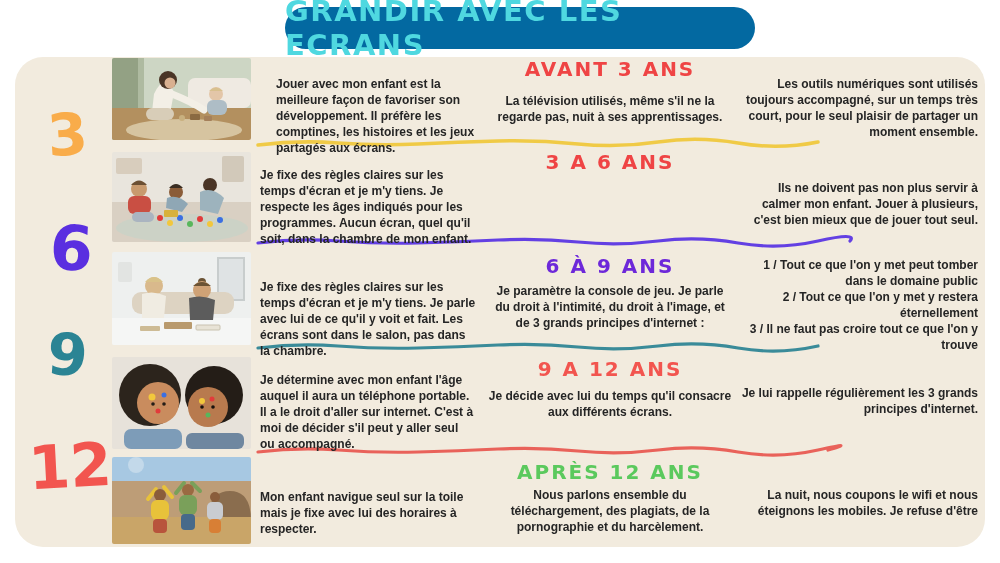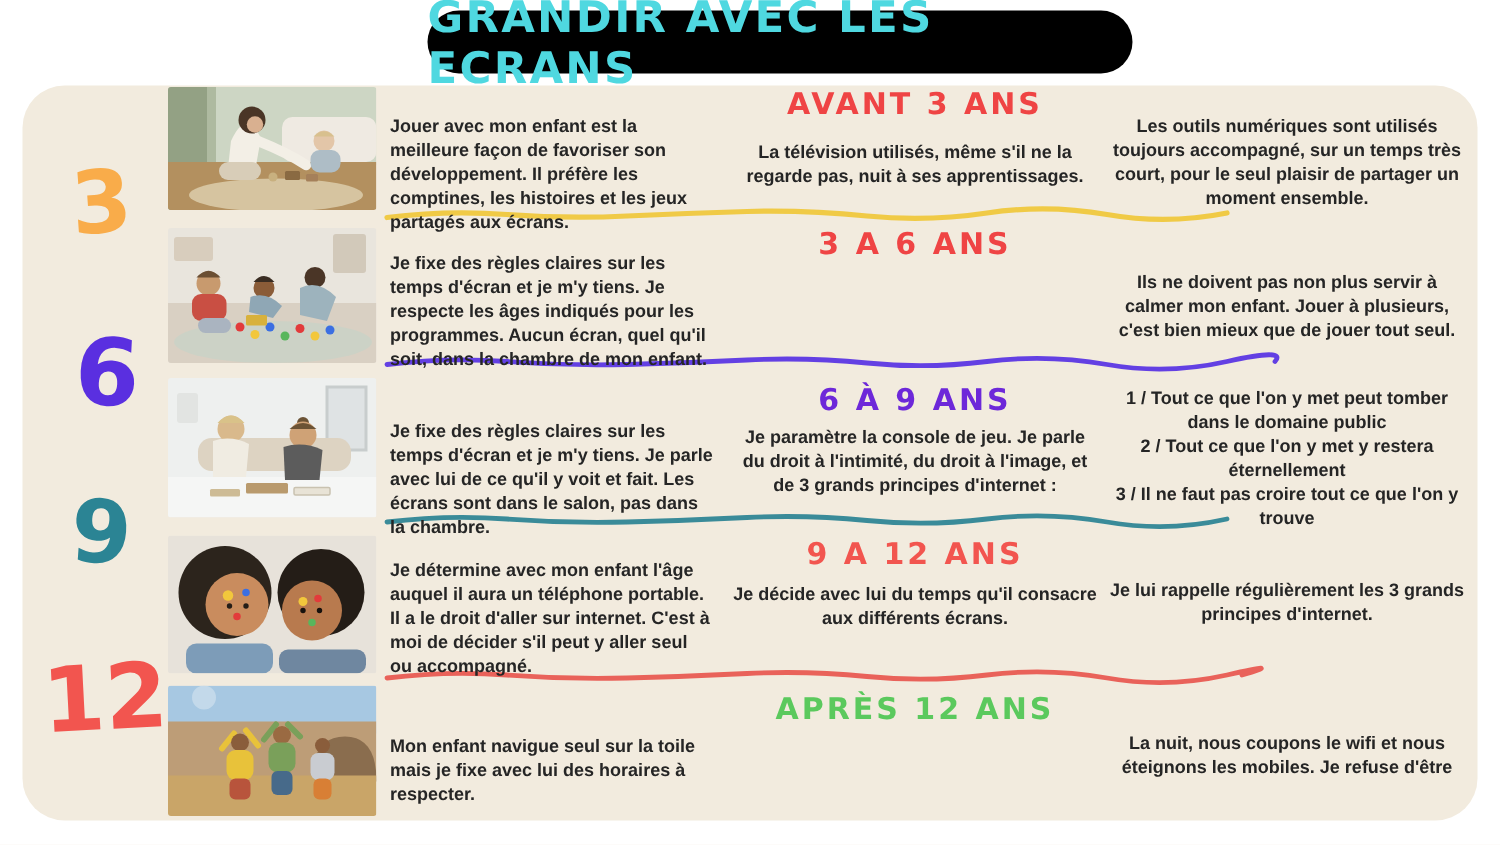--- a/index.html
+++ b/index.html
@@ -2,21 +2,21 @@
 <html><head>
 <meta charset="utf-8">
 <style>
   html,body{margin:0;padding:0;background:#ffffff;}
   .canvas{
     position:relative;width:1000px;height:563px;background:#ffffff;
     font-family:"Liberation Sans",sans-serif;overflow:hidden;
   }
   .title-pill{
     position:absolute;left:285px;top:7px;width:470px;height:42px;
-    background:#000000;border-radius:22px;
+    background:#0369a1;border-radius:22px;
     display:flex;align-items:center;justify-content:center;
   }
   .title-pill span{
     color:#4fd8e0;font-size:29px;font-weight:800;letter-spacing:1.5px;
     font-family:"DejaVu Sans","Liberation Sans",sans-serif;
   }
   .card{
     position:absolute;left:15px;top:57px;width:970px;height:490px;
     background:#f2ebde;border-radius:28px;
   }
@@ -27,21 +27,21 @@
   .photo{
     position:absolute;left:112px;width:139px;overflow:hidden;border-radius:2px;
   }
   .photo svg{display:block;}
   .txt{
     position:absolute;color:#252525;font-size:12px;line-height:1.34;
     font-weight:700;font-family:"Liberation Sans",sans-serif;
   }
   .colA{left:260px;width:216px;text-align:left;}
   .colB{left:488px;width:244px;text-align:center;}
-  .colC{left:738px;width:240px;text-align:center;}
+  .colC{left:738px;width:240px;text-align:right;}
   .prelines{white-space:pre-line;}
   .hdr{
     position:absolute;left:480px;width:260px;text-align:center;
     font-family:"DejaVu Sans","Liberation Sans",sans-serif;
     font-weight:800;font-size:20px;letter-spacing:2px;line-height:1;
   }
   .waves{position:absolute;left:0;top:0;pointer-events:none;}
 </style>
 </head>
 <body>
@@ -172,21 +172,21 @@
   </div>
 
   <svg class="waves" width="1000" height="563" viewBox="0 0 1000 563">
     <path d="M258 145 q40 -5 80 -2 t80 1 t80 -3 t80 3 t80 -2 t80 1 t80 -1" fill="none" stroke-width="3.5" stroke-linecap="round" opacity="0.95" stroke="#EFC83D"></path>
     <path d="M258 243 q40 -5 80 -2 t80 2 t80 -3 t80 2 t80 -1 t80 2 t80 -2 t32 0" fill="none" stroke-width="3.2" stroke-linecap="round" opacity="0.92" stroke="#5731E3"></path>
     <path d="M258 348 q40 -5 80 -2 t80 2 t80 -3 t80 2 t80 -1 t80 2 t80 -2" fill="none" stroke-width="3.2" stroke-linecap="round" opacity="0.92" stroke="#2A8292"></path>
     <path d="M258 452 q40 -5 80 -2 t80 2 t80 -3 t80 2 t80 -1 t80 2 t80 -2 t10 0" fill="none" stroke-width="3.2" stroke-linecap="round" opacity="0.92" stroke="#E8564E"></path>
   </svg>
 
   <div class="hdr" style="top: 59px; color: #ef4444;">AVANT 3 ANS</div>
-  <div class="txt colA" style="top:76px;">Jouer avec mon enfant est la meilleure façon de favoriser son développement. Il préfère les comptines, les histoires et les jeux partagés aux écrans.</div>
+  <div class="txt colA" style="top:76px;margin-left:16px;">Jouer avec mon enfant est la meilleure façon de favoriser son développement. Il préfère les comptines, les histoires et les jeux partagés aux écrans.</div>
   <div class="txt colB" style="top:93px;">La télévision utilisés, même s'il ne la regarde pas, nuit à ses apprentissages.</div>
   <div class="txt colC" style="top:76px;">Les outils numériques sont utilisés toujours accompagné, sur un temps très court, pour le seul plaisir de partager un moment ensemble.</div>
 
   <div class="hdr" style="top: 152px; color: #ef4444;">3 A 6 ANS</div>
   <div class="txt colA" style="top:167px;">Je fixe des règles claires sur les temps d'écran et je m'y tiens. Je respecte les âges indiqués pour les programmes. Aucun écran,  quel qu'il soit, dans la chambre de mon enfant.</div>
   <div class="txt colC" style="top:180px;">Ils ne doivent pas non plus servir à calmer mon enfant. Jouer à plusieurs, c'est bien mieux que de jouer tout seul.</div>
 
   <div class="hdr" style="top: 256px; color: #6d28d9;">6 À 9 ANS</div>
   <div class="txt colA" style="top:279px;">Je fixe des règles claires sur les temps d'écran et je m'y tiens. Je parle avec lui de ce qu'il y voit et fait. Les écrans sont dans le salon, pas dans la chambre.</div>
   <div class="txt colB" style="top:283px;">Je paramètre la console de jeu. Je parle du droit à l'intimité, du droit à l'image, et de 3 grands principes d'internet :</div>
@@ -194,15 +194,16 @@
 2 / Tout ce que l'on y met y restera éternellement
 3 / Il ne faut pas croire tout ce que l'on y trouve</div>
 
   <div class="hdr" style="top: 359px; color: rgb(242, 85, 79);">9 A 12 ANS</div>
   <div class="txt colA" style="top:372px;">Je détermine avec mon enfant l'âge auquel il aura un téléphone portable. Il a le droit d'aller sur internet. C'est à moi de décider s'il peut y aller seul ou accompagné.</div>
   <div class="txt colB" style="top:388px;">Je décide avec lui du temps qu'il consacre aux différents écrans.</div>
   <div class="txt colC" style="top:385px;">Je lui rappelle régulièrement les 3 grands principes d'internet.</div>
 
   <div class="hdr" style="top: 462px; color: rgb(91, 201, 93);">APRÈS 12 ANS</div>
   <div class="txt colA" style="top:489px;">Mon enfant navigue seul sur la toile mais je fixe avec lui des horaires à respecter.</div>
+  <div class="txt colB" style="top:487px;">Nous parlons ensemble du téléchargement, des plagiats, de la pornographie et du harcèlement.</div>
   <div class="txt colC" style="top:487px;">La nuit, nous coupons le wifi et nous éteignons les mobiles. Je refuse d'être</div>
 
 </div>
 
 </body></html>

